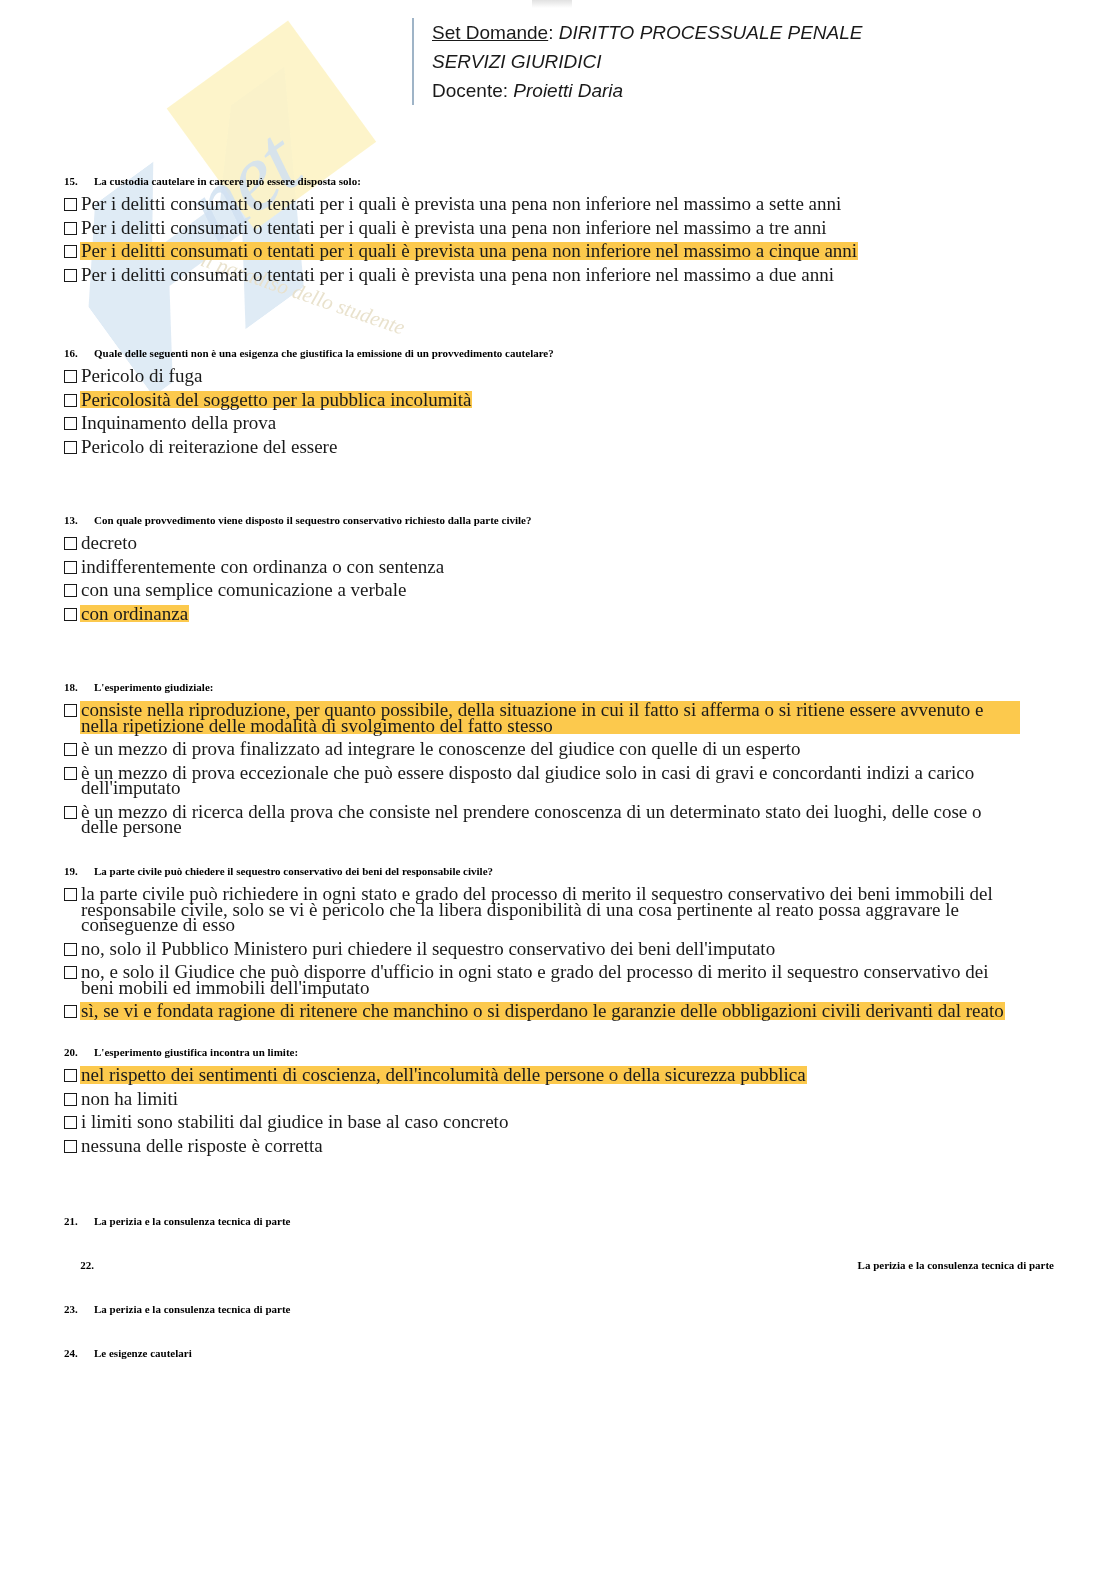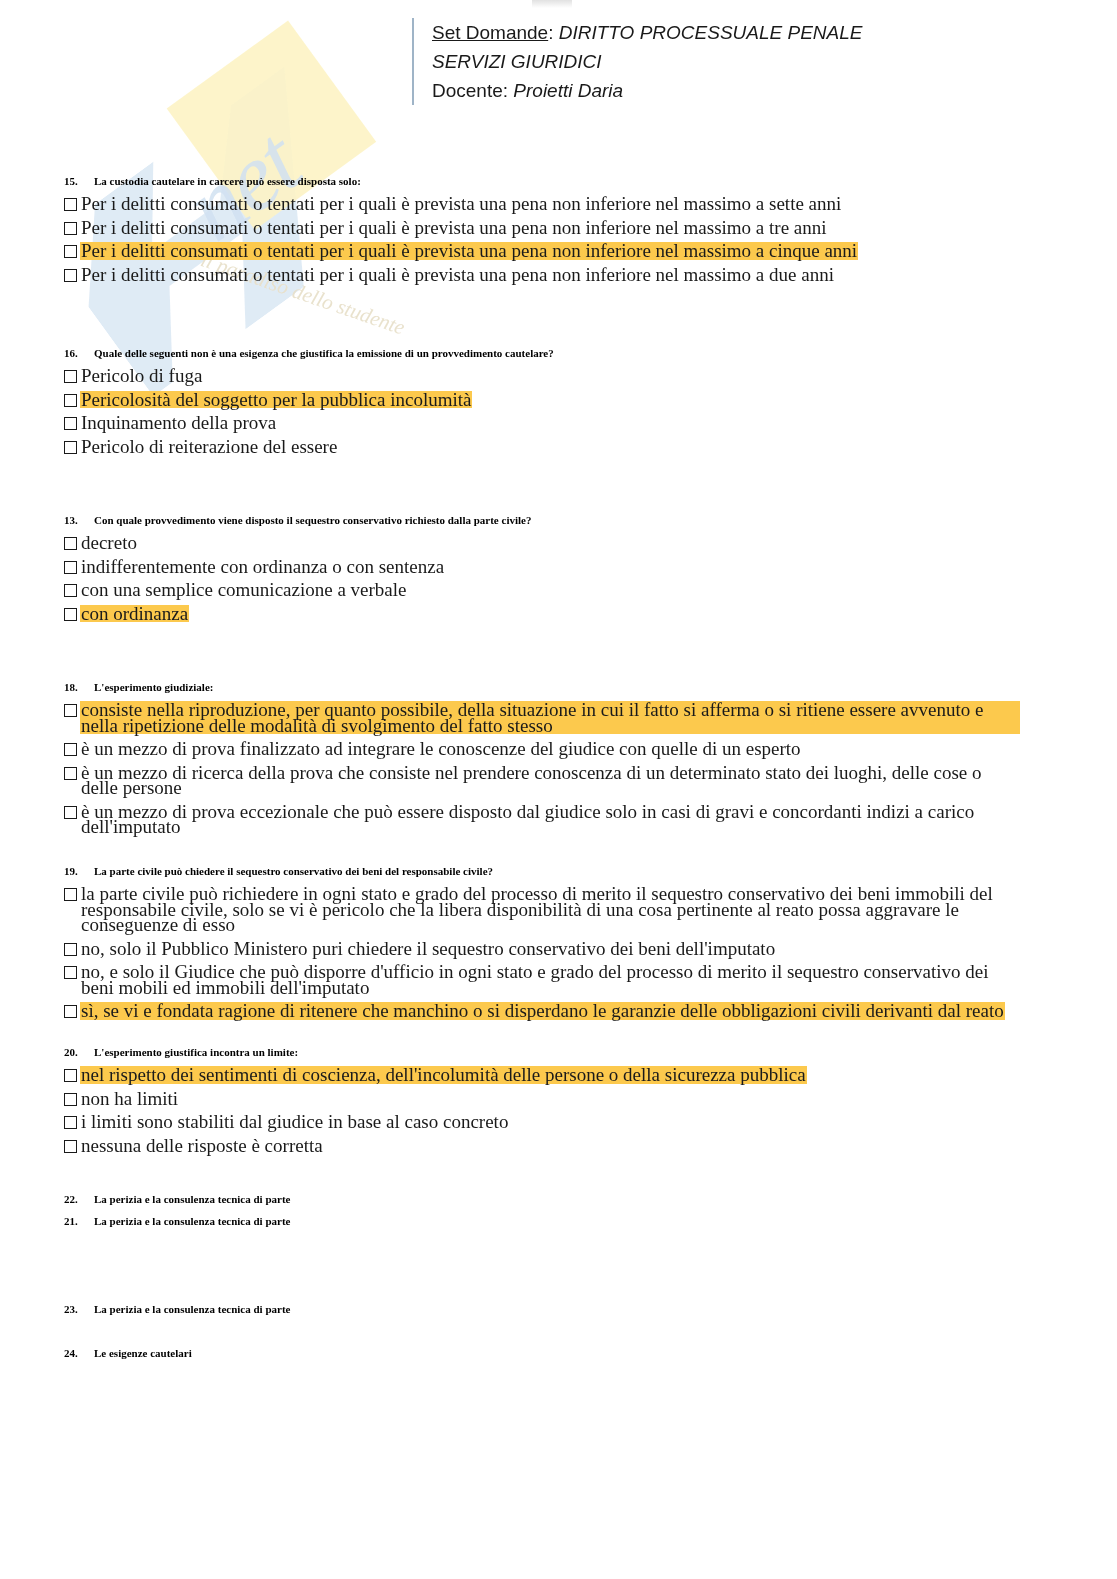--- a/index.html
+++ b/index.html
@@ -263,25 +263,25 @@
           <div class="option">
             <span class="checkbox"></span>
             <span class="opt-text hl">consiste nella riproduzione, per quanto possibile, della situazione in cui il fatto si afferma o si ritiene essere avvenuto e nella ripetizione delle modalità di svolgimento del fatto stesso</span>
           </div>
           <div class="option">
             <span class="checkbox"></span>
             <span class="opt-text">è un mezzo di prova finalizzato ad integrare le conoscenze del giudice con quelle di un esperto</span>
           </div>
           <div class="option">
             <span class="checkbox"></span>
+            <span class="opt-text">è un mezzo di prova eccezionale che può essere disposto dal giudice solo in casi di gravi e concordanti indizi a carico dell'imputato</span>
+          </div>
+          <div class="option">
+            <span class="checkbox"></span>
             <span class="opt-text">è un mezzo di ricerca della prova che consiste nel prendere conoscenza di un determinato stato dei luoghi, delle cose o delle persone</span>
-          </div>
-          <div class="option">
-            <span class="checkbox"></span>
-            <span class="opt-text">è un mezzo di prova eccezionale che può essere disposto dal giudice solo in casi di gravi e concordanti indizi a carico dell'imputato</span>
           </div>
         </div>
       </div>
       <div class="question" style="top: 863px; width: 955px;">
         <div class="q-title">
           <span class="q-num">19.</span>
           <span class="q-text">La parte civile può chiedere il sequestro conservativo dei beni del responsabile civile?</span>
         </div>
         <div class="options">
           <div class="option">
@@ -325,21 +325,21 @@
             <span class="opt-text">nessuna delle risposte è corretta</span>
           </div>
         </div>
       </div>
       <div class="question" style="top: 1213px; width: 990px;">
         <div class="q-title">
           <span class="q-num">21.</span>
           <span class="q-text">La perizia e la consulenza tecnica di parte</span>
         </div>
       </div>
-      <div class="question" style="top: 1191px; width: 990px;">
+      <div class="question" style="top: 1257px; width: 990px; text-align: right;">
         <div class="q-title">
           <span class="q-num">22.</span>
           <span class="q-text">La perizia e la consulenza tecnica di parte</span>
         </div>
       </div>
       <div class="question" style="top: 1301px; width: 990px;">
         <div class="q-title">
           <span class="q-num">23.</span>
           <span class="q-text">La perizia e la consulenza tecnica di parte</span>
         </div>

